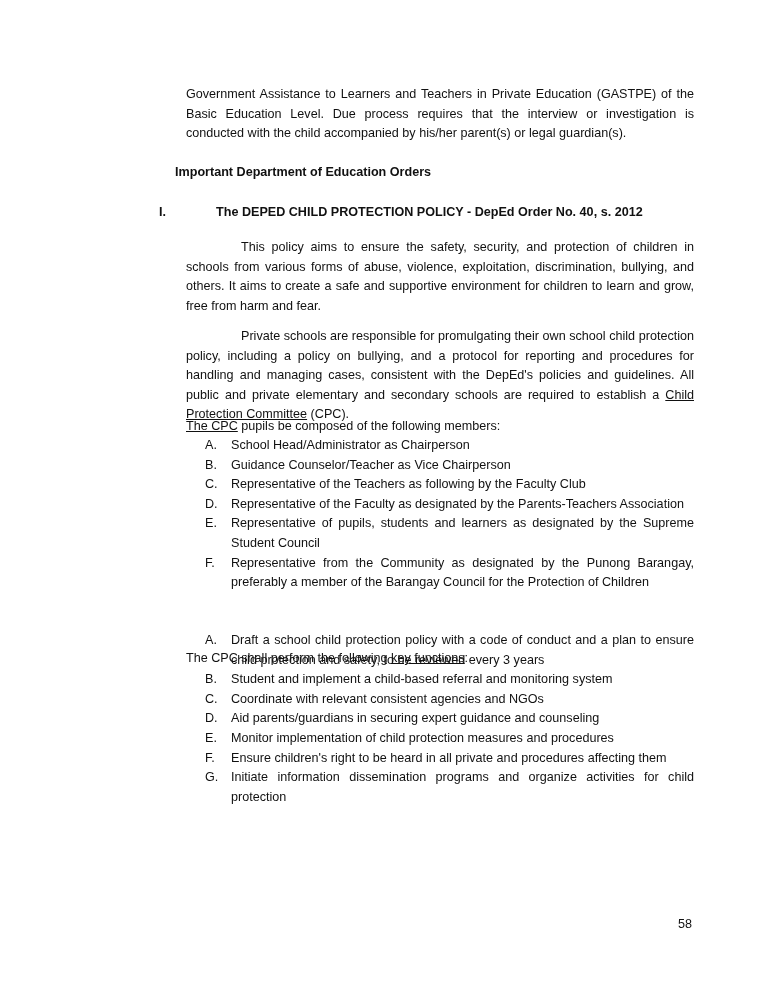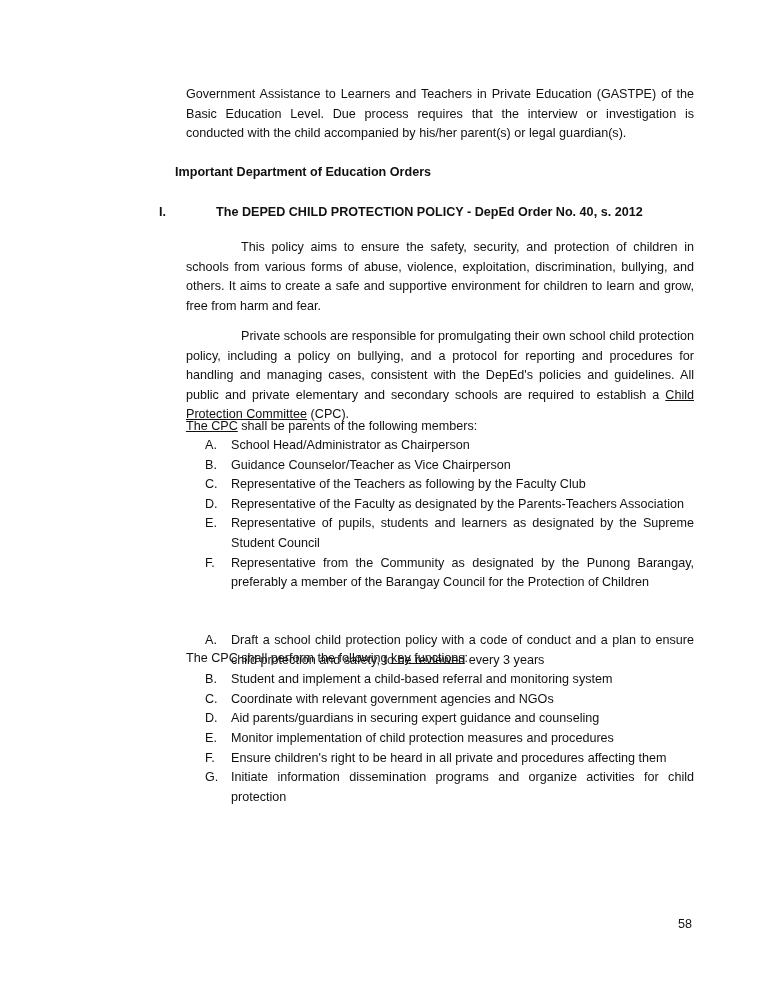--- a/index.html
+++ b/index.html
@@ -43,40 +43,40 @@
   <span class="sec-num" style="top:203px;">I.</span>
   <span class="sec-title" style="top:203px;margin-left:30px;">The DEPED CHILD PROTECTION POLICY - DepEd Order No. 40, s. 2012</span>
 
   <p class="para indent-first" style="top:238px;">This policy aims to ensure the safety, security, and protection of children in schools from various forms of abuse, violence, exploitation, discrimination, bullying, and others. It aims to create a safe and supportive environment for children to learn and grow, free from harm and fear.</p>
 
   <p class="para indent-first" style="top:294px;margin-top:33px;">
     <span>Private schools are responsible for promulgating their own school child protection policy, including a policy on bullying, and a protocol for reporting and procedures for handling and managing cases, consistent with the DepEd's policies and guidelines. All public and private elementary and secondary schools are required to establish a </span><span class="u">Child Protection Committee</span><span> (CPC).</span>
   </p>
 
   <p class="para" style="top:417px;">
-    <span class="u">The CPC</span><span> shall be parents of the following members:</span>
+    <span class="u">The CPC</span><span> pupils be composed of the following members:</span>
   </p>
 
   <ul class="list" style="top:436px;">
     <li><span class="letter">A.</span><span>School Head/Administrator as Chairperson</span></li>
     <li><span class="letter">B.</span><span>Guidance Counselor/Teacher as Vice Chairperson</span></li>
     <li><span class="letter">C.</span><span>Representative of the Teachers as following by the Faculty Club</span></li>
     <li><span class="letter">D.</span><span>Representative of the Faculty as designated by the Parents-Teachers Association</span></li>
     <li><span class="letter">E.</span><span>Representative of pupils, students and learners as designated by the Supreme Student Council</span></li>
     <li><span class="letter">F.</span><span>Representative from the Community as designated by the Punong Barangay, preferably a member of the Barangay Council for the Protection of Children</span></li>
   </ul>
 
   <p class="para" style="top:612px;margin-top:37px;">
     <span>The CPC shall perform the following </span><span class="u">key functions</span><span>:</span>
   </p>
 
   <ul class="list" style="top:631px;">
     <li><span class="letter">A.</span><span>Draft a school child protection policy with a code of conduct and a plan to ensure child protection and safety, to be reviewed every 3 years</span></li>
     <li><span class="letter">B.</span><span>Student and implement a child-based referral and monitoring system</span></li>
-    <li><span class="letter">C.</span><span>Coordinate with relevant government agencies and NGOs</span></li>
+    <li><span class="letter">C.</span><span>Coordinate with relevant consistent agencies and NGOs</span></li>
     <li><span class="letter">D.</span><span>Aid parents/guardians in securing expert guidance and counseling</span></li>
     <li><span class="letter">E.</span><span>Monitor implementation of child protection measures and procedures</span></li>
     <li><span class="letter">F.</span><span>Ensure children's right to be heard in all private and procedures affecting them</span></li>
     <li><span class="letter">G.</span><span>Initiate information dissemination programs and organize activities for child protection</span></li>
   </ul>
 
   <span class="page-number">58</span>
 </div>
 
 </body></html>

